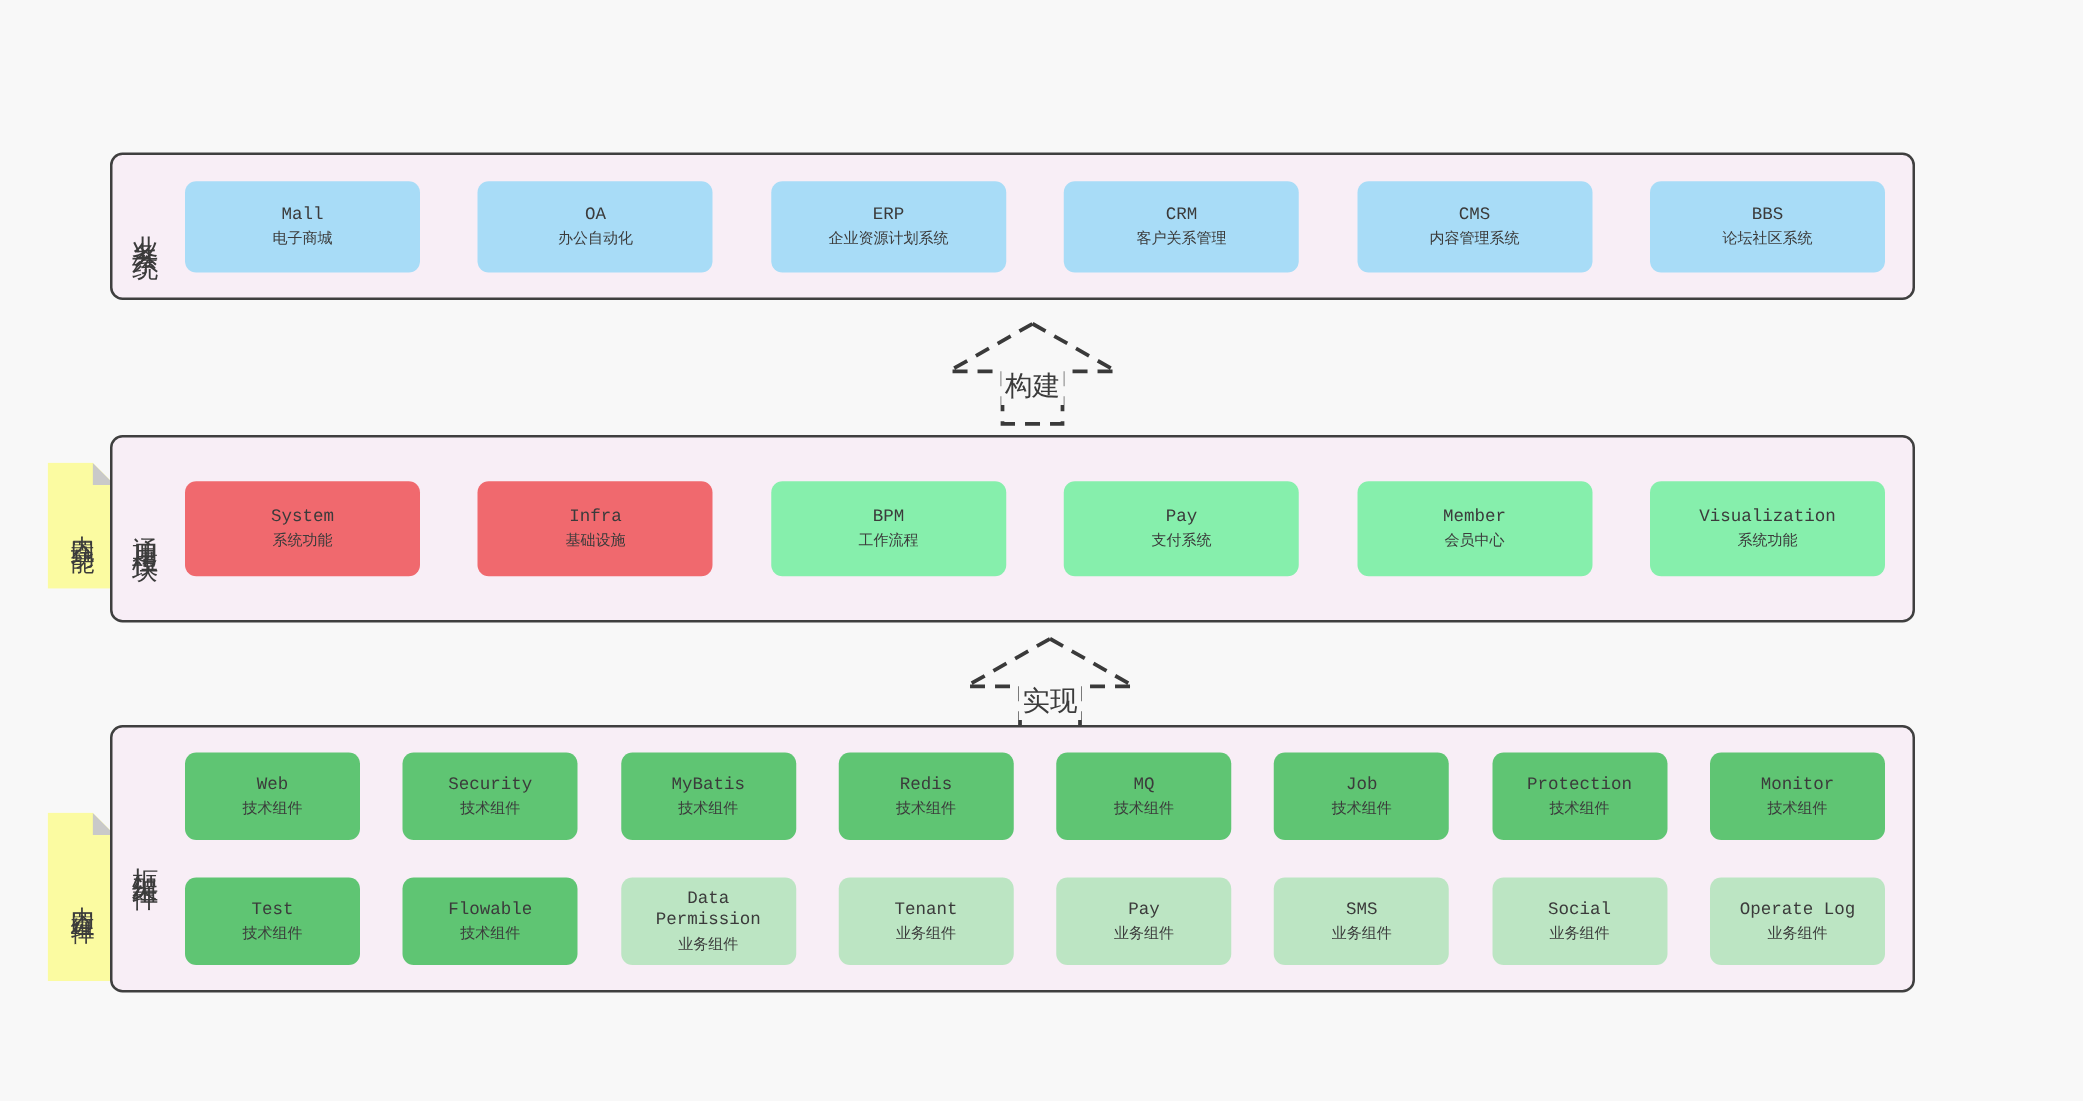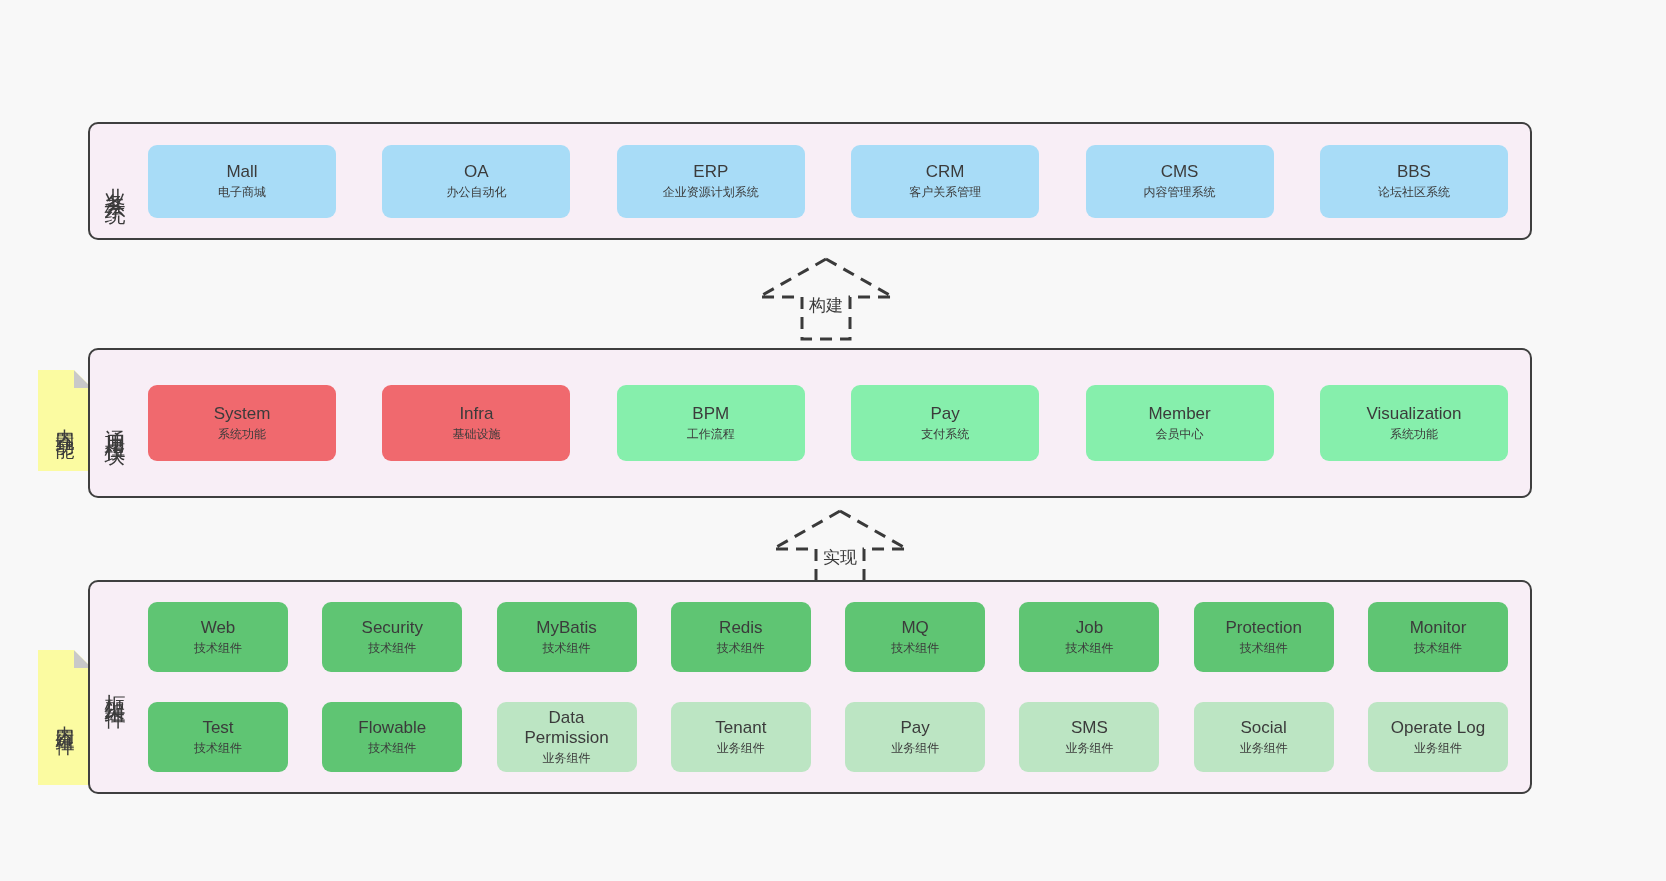--- a/index.html
+++ b/index.html
@@ -26,21 +26,21 @@
   }
   .rows-wrap{
     flex:1;display:flex;flex-direction:column;justify-content:center;gap:30px;
     padding:0 22px 0 8px;
   }
   .row{display:flex;justify-content:space-between;}
   .box{
     border-radius:9px;display:flex;flex-direction:column;align-items:center;
     justify-content:center;text-align:center;box-sizing:border-box;
   }
-  .box .en{font-size:17px;line-height:1.2;}
+  .box .en{font-size:14px;line-height:1.2;font-family:Liberation Mono, monospace;}
   .box .zh{font-size:12px;line-height:1.25;margin-top:3px;}
   .box.wide{width:188px;height:76px;padding:0 12px;}
   .box.sys{width:188px;height:73px;padding:0 12px;}
   .box.small{width:140px;height:70px;padding:0 10px;}
   .blue{background:#a8dcf7;}
   .red{background:#f0696e;}
   .pink{background:#86efac;text-align:center;}
   .green{background:#5fc573;}
   .lightgreen{background:#bce5c3;}
   .sticky{
@@ -54,21 +54,21 @@
   }
   .sticky-fold{
     position:absolute;top:0;right:0;width:18px;height:18px;
     background:#c9c9c9;
     clip-path:polygon(0 0,100% 100%,0 100%);
   }
   .arrow{position:absolute;width:140px;height:86px;z-index:0;}
   .arrow svg{display:block;width:100%;height:100%;}
   .arrow-label{
     position:absolute;left:50%;top:38px;transform:translateX(-50%);
-    background:#f8f8f8;padding:0 3px;font-size:17px;color:#3b3b3b;
+    background:#f8f8f8;padding:0 3px;font-size:22px;color:#3b3b3b;
     white-space:nowrap;
   }
   #arrow-build{left:756px;top:256px;}
   #arrow-impl{left:770px;top:508px;}
   #panel-business{top:122px;height:118px;}
   #panel-modules{top:348px;height:150px;}
   #panel-framework{top:580px;height:214px;}
   #sticky-functions{top:370px;height:101px;}
   #sticky-components{top:650px;height:135px;}
 </style>

